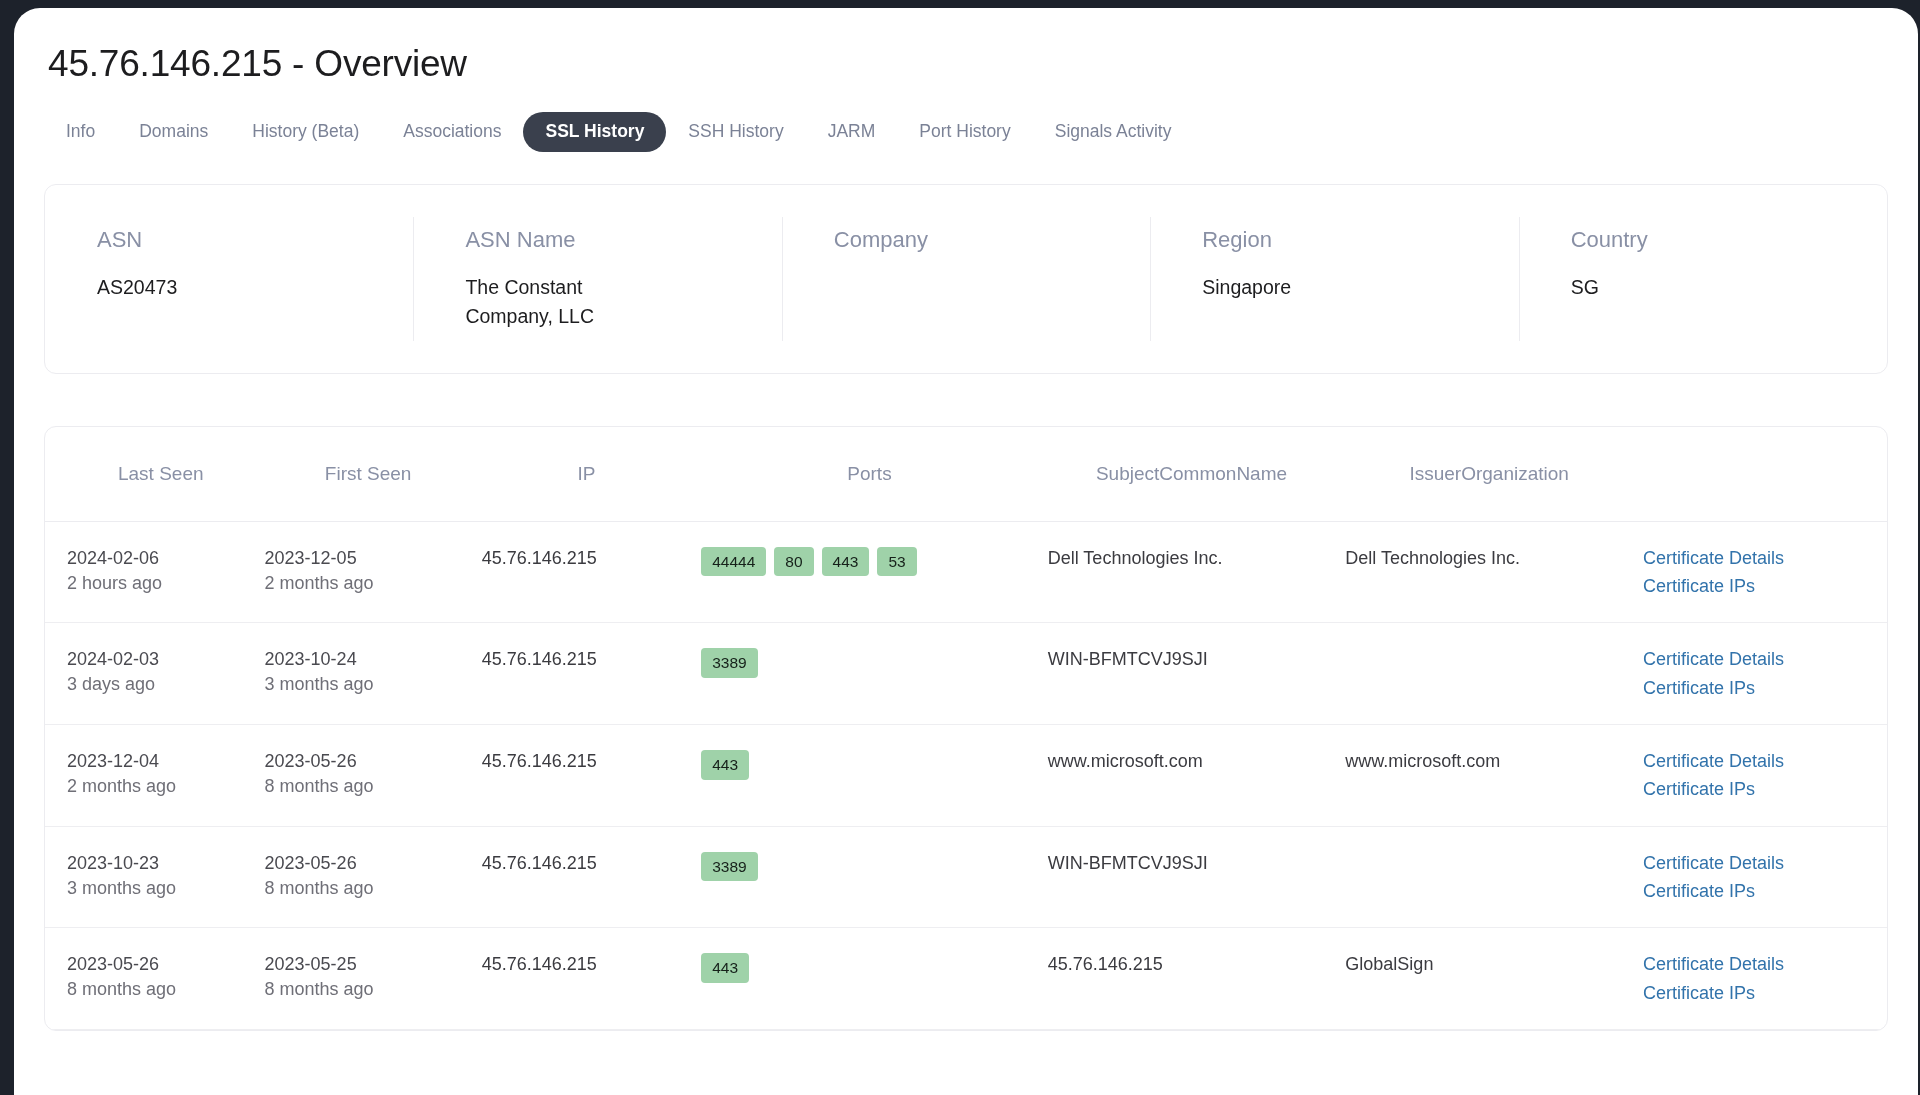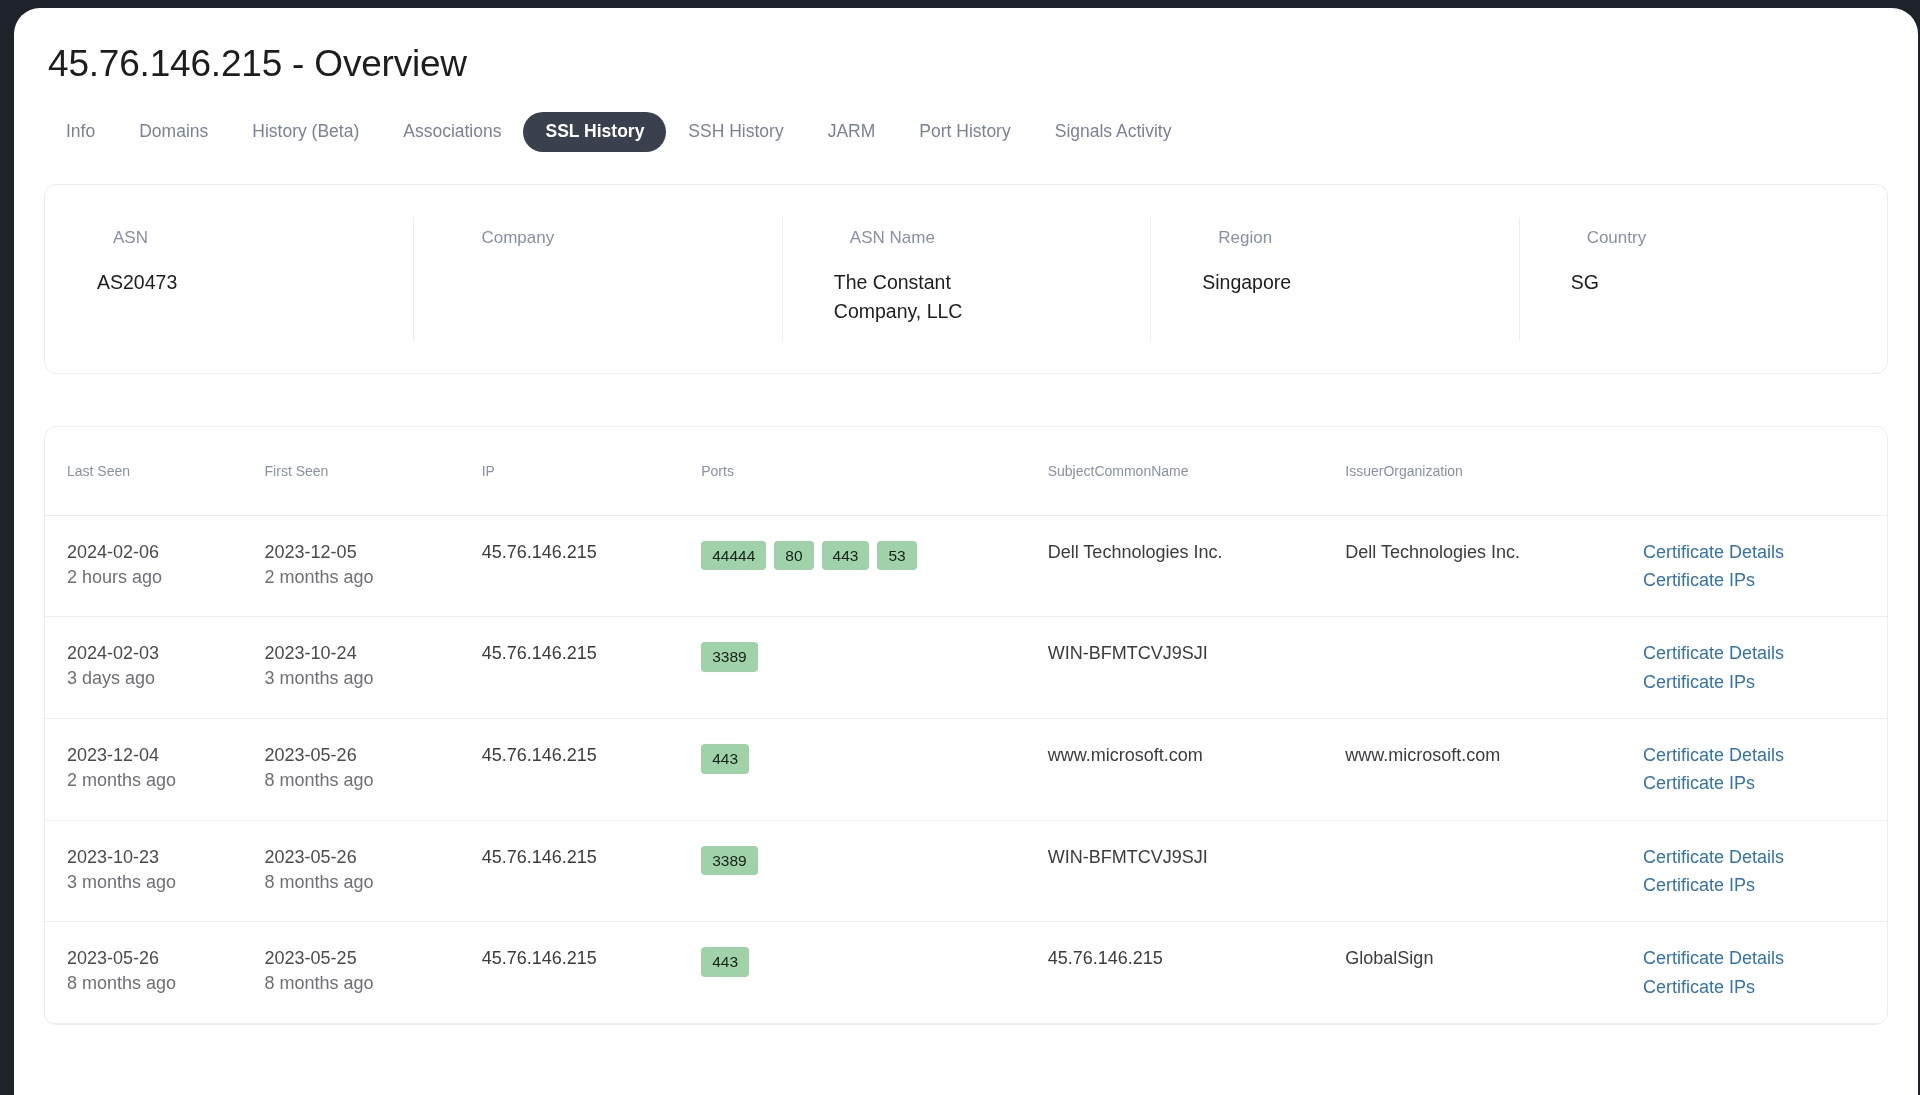--- a/index.html
+++ b/index.html
@@ -77,25 +77,24 @@
   .card-col + .card-col::before {
     content: "";
     position: absolute;
     left: 0;
     top: 32px;
     bottom: 32px;
     width: 1px;
     background: #ececf0;
   }
   .card-label {
-    font-size: 17px;
+    font-size: 22px;
     color: #8990a5;
     margin-bottom: 22px;
     line-height: 1;
-    margin-left: 16px;
   }
   .card-value {
     font-size: 19.5px;
     color: #1d1d1f;
     line-height: 1.48;
     max-width: 190px;
   }
 
   
   .table-card {
@@ -104,22 +103,22 @@
     border-radius: 12px;
     background: #fff;
     overflow: hidden;
   }
   table.ssl {
     width: 100%;
     border-collapse: collapse;
     table-layout: fixed;
   }
   table.ssl th {
-    text-align: left;
-    font-size: 14px;
+    text-align: center;
+    font-size: 19px;
     font-weight: 400;
     color: #8990a5;
     padding: 36px 10px 36px 0;
     border-bottom: 1px solid #ececf0;
     vertical-align: middle;
   }
   table.ssl th:first-child,
   table.ssl td:first-child { padding-left: 22px; }
   table.ssl td {
     font-size: 18px;
@@ -189,26 +188,26 @@
         <div class="tab">Port History</div>
         <div class="tab">Signals Activity</div>
       </nav>
 
     <div class="card" id="info-card">
         <div class="card-col">
           <div class="card-label">ASN</div>
           <div class="card-value">AS20473</div>
         </div>
         <div class="card-col">
+          <div class="card-label">ASN Name</div>
+          <div class="card-value">The Constant Company, LLC</div>
+        </div>
+        <div class="card-col">
           <div class="card-label">Company</div>
           <div class="card-value"></div>
-        </div>
-        <div class="card-col">
-          <div class="card-label">ASN Name</div>
-          <div class="card-value">The Constant Company, LLC</div>
         </div>
         <div class="card-col">
           <div class="card-label">Region</div>
           <div class="card-value">Singapore</div>
         </div>
         <div class="card-col">
           <div class="card-label">Country</div>
           <div class="card-value">SG</div>
         </div>
       </div>

